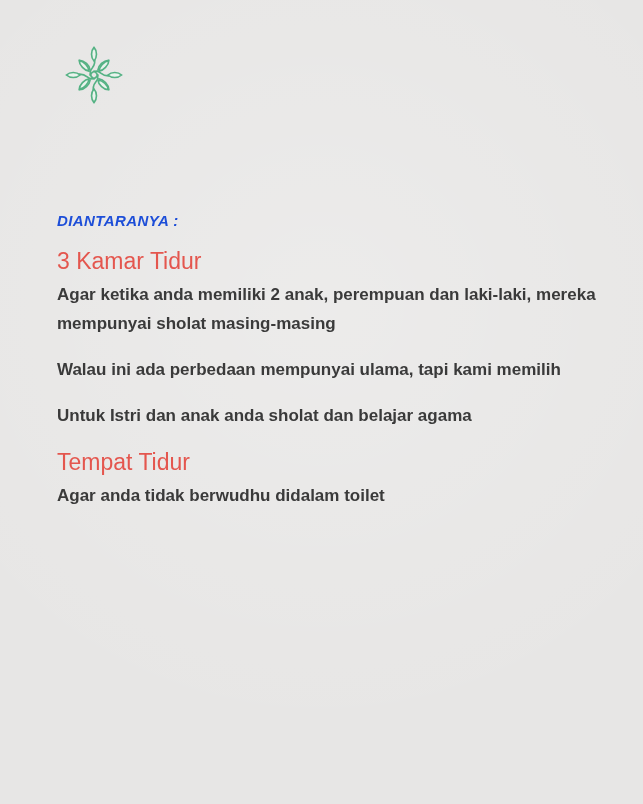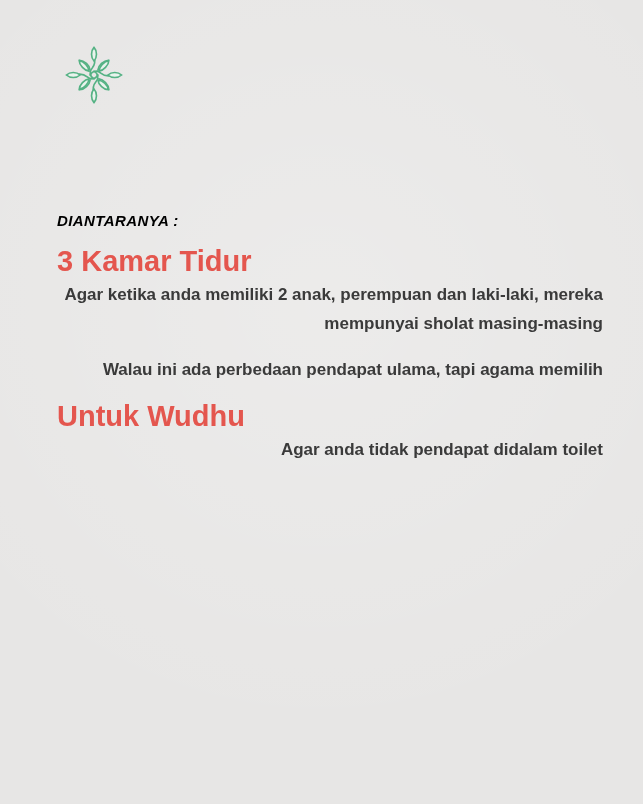--- a/index.html
+++ b/index.html
@@ -30,38 +30,37 @@
   }
   .logo svg{width:100%;height:100%;display:block;}
   .logo .leaf{fill:#e9f3ed;stroke:var(--logo-color);stroke-width:1.7;}
   .logo .stem{fill:none;stroke:var(--logo-color);stroke-width:1.7;stroke-linecap:round;}
   .intro-label{
     margin-top:106px;
     font-size:15px;
     font-weight:bold;
     font-style:italic;
     letter-spacing:.4px;
-    color:#000000;
+    color:#1d4ed8;
   }
   .section{margin-top:17px;}
   .section:first-of-type{margin-top:27px;}
   .section-title{
-    font-size:29px;
+    font-size:23px;
     line-height:30px;
-    font-weight:bold;
+    font-weight:normal;
     color:var(--accent-color);
     margin-bottom:4px;
   }
   .section-body .body-line{
     font-size:17px;
     line-height:29px;
     font-weight:600;
     white-space:nowrap;
     color:var(--text-color);
-    text-align:right;
   }
 </style>
 </head>
 <body>
 
 <div class="page">
 
   <span class="logo">
     <svg viewBox="0 0 64 64" xmlns="http://www.w3.org/2000/svg">
       <defs>
@@ -84,27 +83,30 @@
   <div class="section">
     <div class="section-title">3 Kamar Tidur</div>
     <div class="section-body">
       <div class="body-line">Agar ketika anda memiliki 2 anak, perempuan dan laki-laki, mereka</div>
       <div class="body-line">mempunyai sholat masing-masing</div>
     </div>
   </div>
 
   <div class="section">
     <div class="section-body">
-      <div class="body-line">Walau ini ada perbedaan pendapat ulama, tapi agama memilih</div>
+      <div class="body-line">Walau ini ada perbedaan mempunyai ulama, tapi kami memilih</div>
     </div>
   </div>
 
   <div class="section">
+    <div class="section-body">
+      <div class="body-line">Untuk Istri dan anak anda sholat dan belajar agama</div>
+    </div>
   </div>
 
   <div class="section">
-    <div class="section-title">Untuk Wudhu</div>
+    <div class="section-title">Tempat Tidur</div>
     <div class="section-body">
-      <div class="body-line">Agar anda tidak pendapat didalam toilet</div>
+      <div class="body-line">Agar anda tidak berwudhu didalam toilet</div>
     </div>
   </div>
 
 </div>
 
 </body></html>

